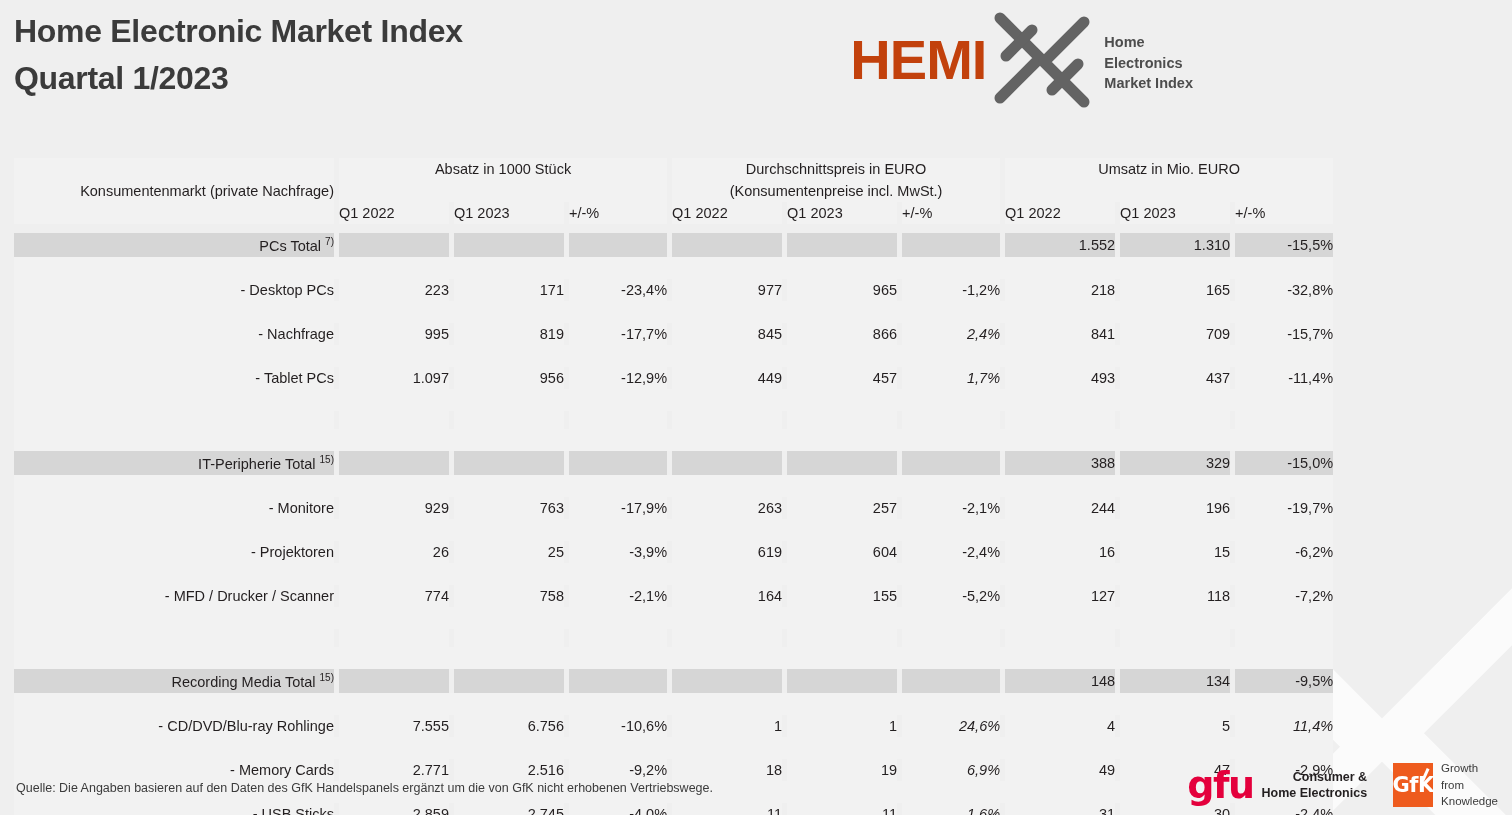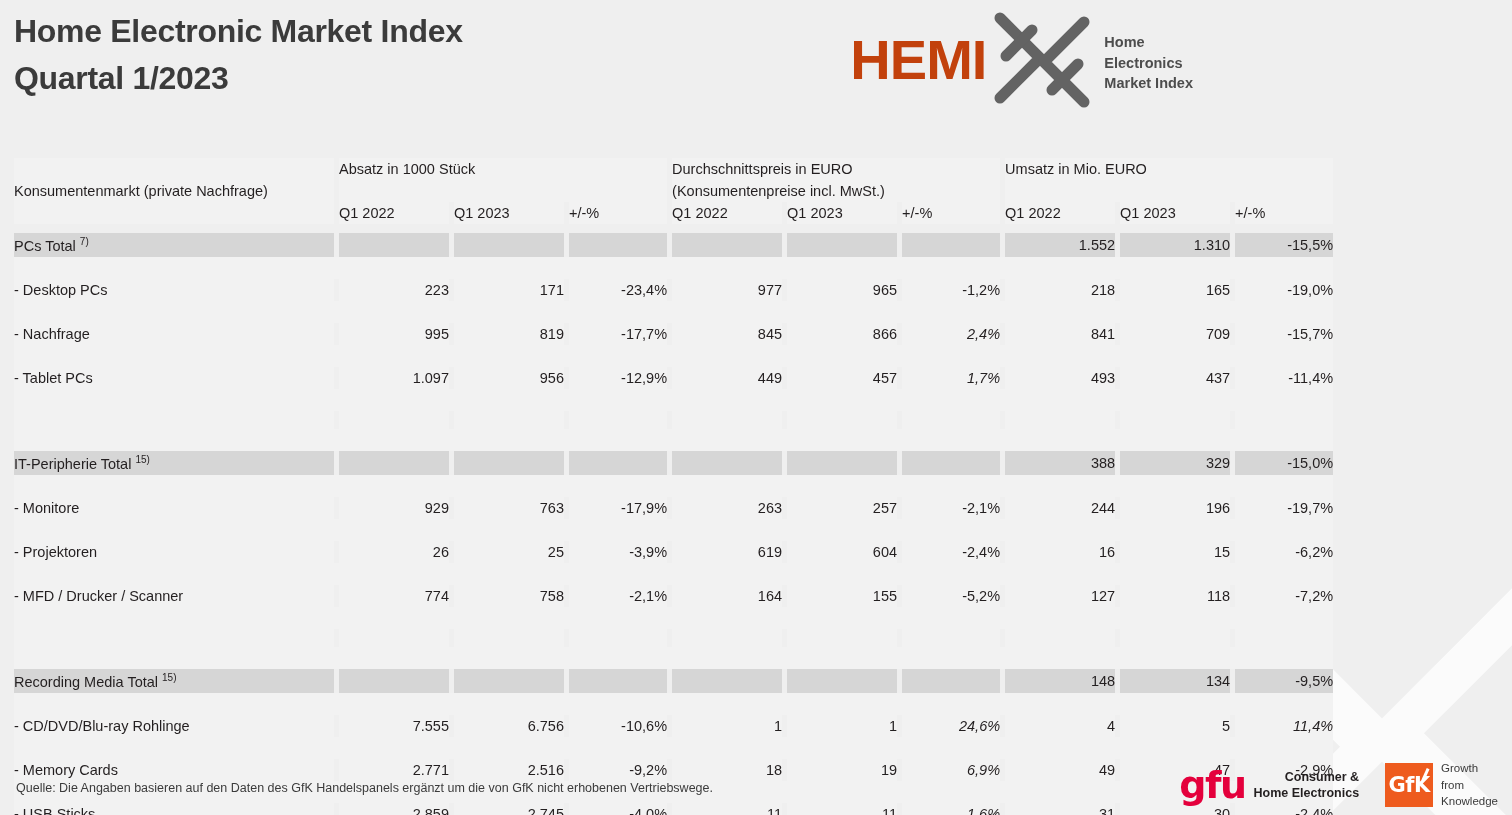--- a/index.html
+++ b/index.html
@@ -67,25 +67,25 @@
   
   col.c-label { width: 320px; }
   col.c-gap   { width: 5px; }
   col.c-num   { width: 110px; }
   col.c-pct   { width: 98px; }
 
   .gapcell { background: #efefef !important; }
 
   
   .hdr-group {
-    text-align:left; font-size:14.5px; height: 22px;
+    text-align:center; font-size:14.5px; height: 22px;
   }
   .hdr-sub { text-align:left; }
   .row-head td { background:#f2f2f2; }
-  .label-cell { padding-left: 6px; text-align:left; }
+  .label-cell { padding-left: 6px; text-align:right; }
   .num-cell { text-align:right; padding-right: 10px; }
 
   
   tr.datarow td { background: #f2f2f2; height: 22px; }
   tr.totalrow td { background: #d6d6d6; height: 24px; }
   tr.emptyrow td { background: #f2f2f2; height: 18px; }
   tr.gaprow td { background:#efefef; height: 9px; }
 
   .sep { height: 3px; background:#efefef; }
 
@@ -106,21 +106,21 @@
   .gfu-logo { display:flex; align-items:center; gap:8px;text-align:right; }
   .gfu-word {
     font-size: 38px; font-weight: bold; color:#e4003c;
     line-height: 0.9; letter-spacing:-1.5px;
     font-family:"DejaVu Sans", sans-serif;
   }
   .gfu-txt { font-size:12.5px; font-weight:bold; color:#231f20; line-height:1.3; }
   .gfu-txt span { display:block; white-space:nowrap; }
   .gfk-logo { display:flex; align-items:center; gap:8px; }
   .gfk-box {
-    background:#ee5b1e; width:48px; height:44px;
+    background:#ee5b1e; width:40px; height:44px;
     position:relative; display:flex; align-items:center; justify-content:center;
   }
   .gfk-box .gfk-word {
     color:#fff; font-size:21px; font-weight:bold; letter-spacing:-0.5px;
     font-family:"DejaVu Sans", sans-serif;
   }
   .gfk-tick {
     position:absolute; right:6px; top:5px; width:3px; height:13px;
     background:#fff; transform: rotate(24deg);
   }
@@ -290,21 +290,21 @@
           <td class="num-cell">977</td>
           <td class="gapcell"></td>
           <td class="num-cell">965</td>
           <td class="gapcell"></td>
           <td class="neg">-1,2%</td>
           <td class="gapcell"></td>
           <td class="num-cell">218</td>
           <td class="gapcell"></td>
           <td class="num-cell">165</td>
           <td class="gapcell"></td>
-          <td class="neg">-19,0%</td>
+          <td class="neg">-32,8%</td>
         </tr>
         <tr>
           <td colspan="19" class="sep"></td>
         </tr>
         <tr class="datarow">
           <td class="label-cell">- Nachfrage </td>
           <td class="gapcell"></td>
           <td class="num-cell">995</td>
           <td class="gapcell"></td>
           <td class="num-cell">819</td>

